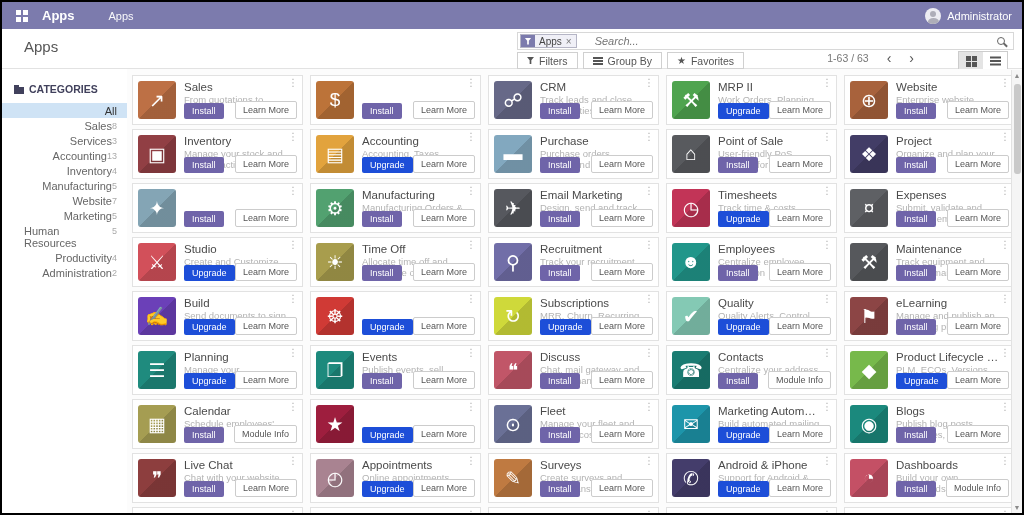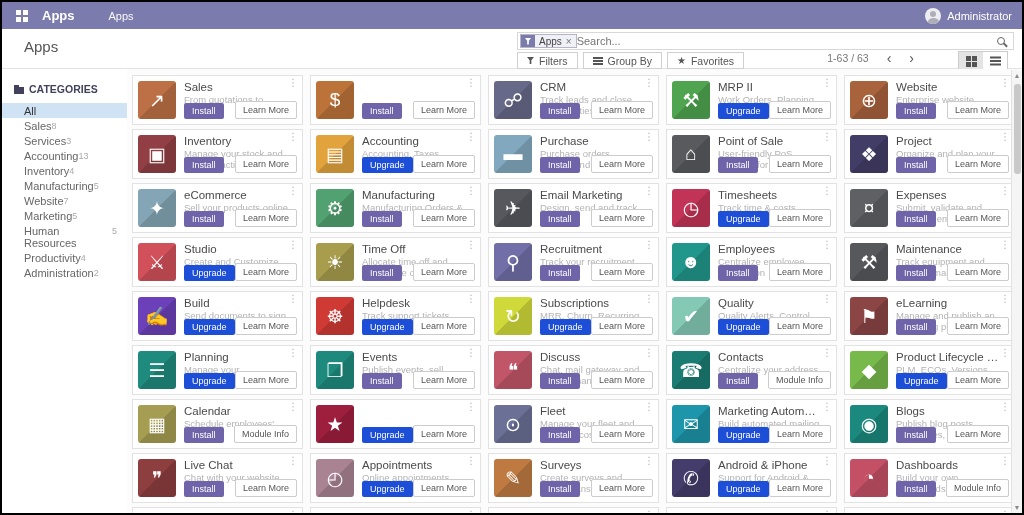--- a/index.html
+++ b/index.html
@@ -25,21 +25,21 @@
   
   .cpanel { height:40px; background:#fff; border-bottom:1px solid #e2e2e2; position:relative; }
   .breadcrumb { position:absolute; left:22px; top:9px; font-size:15px; color:#555; }
   .searchbox { position:absolute; left:515px; top:3px; width:497px; height:18px; border:1px solid #d8d8d8; background:#fff; display:flex; align-items:center; }
   .facet { display:flex; align-items:center; height:14px; margin-left:2px; border:1px solid #b5b5c5; font-size:10px; background:#f0f0f7; }
   .facet-ico { width:14px; height:100%; background:#7c7bad; display:flex; align-items:center; justify-content:center; }
   .funnel { width:7px; height:7px; background:#fff; clip-path:polygon(0 0,100% 0,62% 45%,62% 100%,38% 100%,38% 45%); }
   .funnel.dark { background:#555; }
   .facet-label { padding:0 4px; color:#444; }
   .facet-x { padding:0 4px 0 0; color:#777; cursor:pointer; }
-  .search-input { flex:1; border:0; outline:0; font-size:11px; color:#555; padding:0 0; font-family:"Liberation Sans",sans-serif; }
+  .search-input { flex:1; border:0; outline:0; font-size:11px; color:#555; padding:0 18px; font-family:"Liberation Sans",sans-serif;font-style:italic; }
   .mag { width:8px; height:8px; border:1.5px solid #666; border-radius:50%; position:relative; margin-right:8px; }
   .mag::after { content:''; position:absolute; width:5px; height:1.5px; background:#666; transform:rotate(45deg); right:-4px; bottom:-1px; }
   .btnrow { position:absolute; left:515px; top:23px; display:flex; gap:5px; }
   .cbtn { display:flex; align-items:center; gap:5px; height:17px; padding:0 9px; background:#fff; border:1px solid #d0d0d0; font-size:10.5px; color:#555; cursor:pointer; }
   .bars { width:10px; height:2px; background:#555; box-shadow:0 3px 0 #555, 0 -3px 0 #555; }
   .star { color:#555; font-size:10px; }
   .pager { position:absolute; right:108px; top:23px; display:flex; align-items:center; gap:18px; font-size:10.5px; color:#777; }
   .chev { font-size:14px; color:#555; cursor:pointer; line-height:10px; }
   .vswitch { position:absolute; right:14px; top:22px; display:flex; border:1px solid #ccc; }
   .vbtn { width:24px; height:18px; display:flex; align-items:center; justify-content:center; background:#fff; cursor:pointer; }
@@ -47,21 +47,21 @@
   .ic-grid { width:11px; height:11px; background:#555;
     background-image:linear-gradient(to right,transparent 42%,#e4e4e4 42% 58%,transparent 58%),
                      linear-gradient(to bottom,transparent 42%,#e4e4e4 42% 58%,transparent 58%); }
   .ic-list { width:11px; height:2px; background:#555; box-shadow:0 3.5px 0 #555, 0 -3.5px 0 #555; }
   
   .content { display:flex; height:446px; position:relative; background:#fcfcfc; }
   .sidebar { width:125px; background:#fff; padding-top:14px; flex-shrink:0; }
   .cat-head { display:flex; align-items:center; gap:5px; padding-left:12px; font-size:10.5px; font-weight:bold; color:#41415c; margin-bottom:8px; }
   .folder { width:10px; height:7px; background:#41415c; position:relative; margin-top:2px; }
   .folder::before { content:''; position:absolute; top:-2px; left:0; width:5px; height:2px; background:#41415c; }
-  .cat-item { display:flex; justify-content:flex-start; padding:1.5px 10px 1.5px 22px; font-size:11px; color:#666; cursor:pointer; }
+  .cat-item { display:flex; justify-content:flex-end; padding:1.5px 10px 1.5px 22px; font-size:11px; color:#666; cursor:pointer; }
   .cat-item.active { background:#cfe3f5; color:#333; }
   .cat-count { color:#aaa; font-size:9px; padding-top:1px; }
   .main { flex:1; padding:6px 4px 0 5px; overflow:hidden; }
   .grid { display:grid; grid-template-columns:repeat(5,171px); grid-auto-rows:50px; gap:4px 7px; }
   
   .card { position:relative; background:#fff; border:1px solid #e2e2e2; padding:5px; display:flex; overflow:hidden; }
   .app-icon { width:38px; height:38px; border-radius:3px; flex-shrink:0; display:flex; align-items:center; justify-content:center;
     color:#fff; font-size:19px;
     background-image:linear-gradient(135deg,transparent 50%,rgba(0,0,0,.14) 50%); }
   .card-body { margin-left:8px; flex:1; min-width:0; }
@@ -304,24 +304,20 @@
       <div class="app-name">Project</div>
       <div class="app-desc">Organize and plan your projects</div>
     </div>
     <span class="kebab">⋮</span>
     <button class="act-btn act-install">Install</button>
     <button class="sec-btn">Learn More</button>
   </div>
 
   <div class="card">
     <div class="app-icon" style="background-color: rgb(132, 165, 181);">✦</div>
-    <div class="card-body">
-      <div class="app-name">eCommerce</div>
-      <div class="app-desc">Sell your products online</div>
-    </div>
     <span class="kebab">⋮</span>
     <button class="act-btn act-install">Install</button>
     <button class="sec-btn">Learn More</button>
   </div>
 
   <div class="card">
     <div class="app-icon" style="background-color: rgb(82, 161, 112);">⚙</div>
     <div class="card-body">
       <div class="app-name">Manufacturing</div>
       <div class="app-desc">Manufacturing Orders &amp; BOMs</div>
@@ -425,24 +421,20 @@
       <div class="app-name">Build</div>
       <div class="app-desc">Send documents to sign online</div>
     </div>
     <span class="kebab">⋮</span>
     <button class="act-btn act-upgrade">Upgrade</button>
     <button class="sec-btn">Learn More</button>
   </div>
 
   <div class="card">
     <div class="app-icon" style="background-color: rgb(208, 58, 53);">☸</div>
-    <div class="card-body">
-      <div class="app-name">Helpdesk</div>
-      <div class="app-desc">Track support tickets</div>
-    </div>
     <span class="kebab">⋮</span>
     <button class="act-btn act-upgrade">Upgrade</button>
     <button class="sec-btn">Learn More</button>
   </div>
 
   <div class="card">
     <div class="app-icon" style="background-color: rgb(207, 217, 58);">↻</div>
     <div class="card-body">
       <div class="app-name">Subscriptions</div>
       <div class="app-desc">MRR, Churn, Recurring payments</div>

